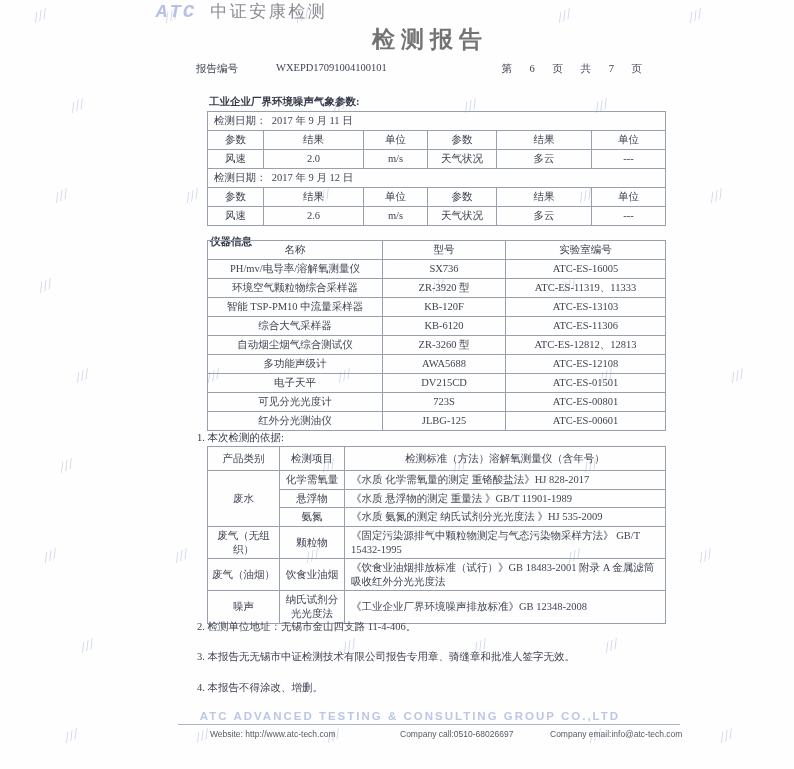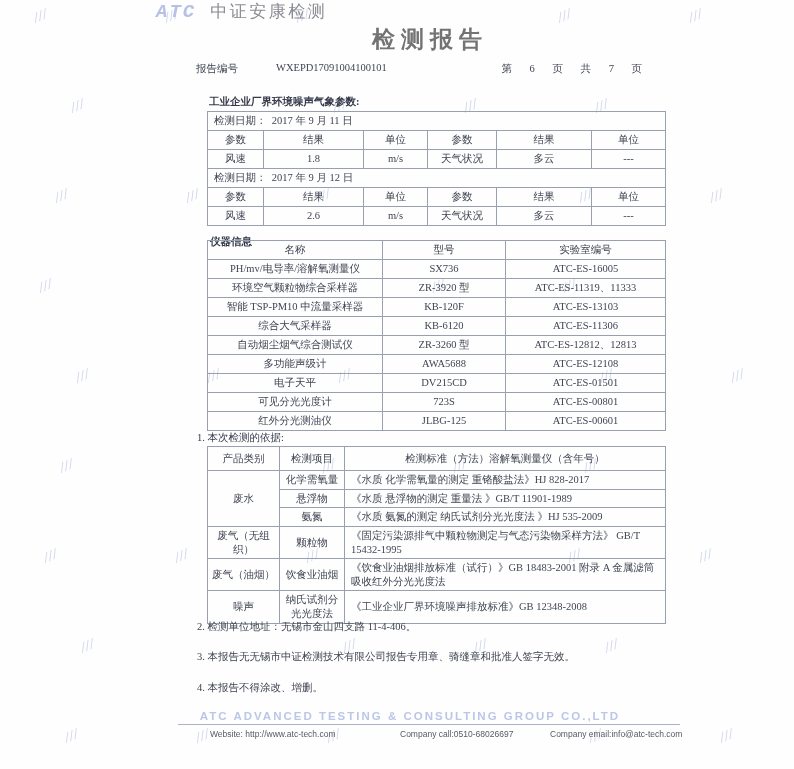--- a/index.html
+++ b/index.html
@@ -123,21 +123,21 @@
           <tr>
             <td class="">参数</td>
             <td class="">结果</td>
             <td class="">单位</td>
             <td class="">参数</td>
             <td class="">结果</td>
             <td class="">单位</td>
           </tr>
           <tr>
             <td class="">风速</td>
-            <td class="">1.8</td>
+            <td class="">2.0</td>
             <td class="">m/s</td>
             <td class="">天气状况</td>
             <td class="">多云</td>
             <td class="">---</td>
           </tr>
           <tr>
             <td class="date-cell" colspan="6">检测日期：&nbsp;&nbsp;2017 年 9 月 12 日</td>
           </tr>
           <tr>
             <td class="">参数</td>

